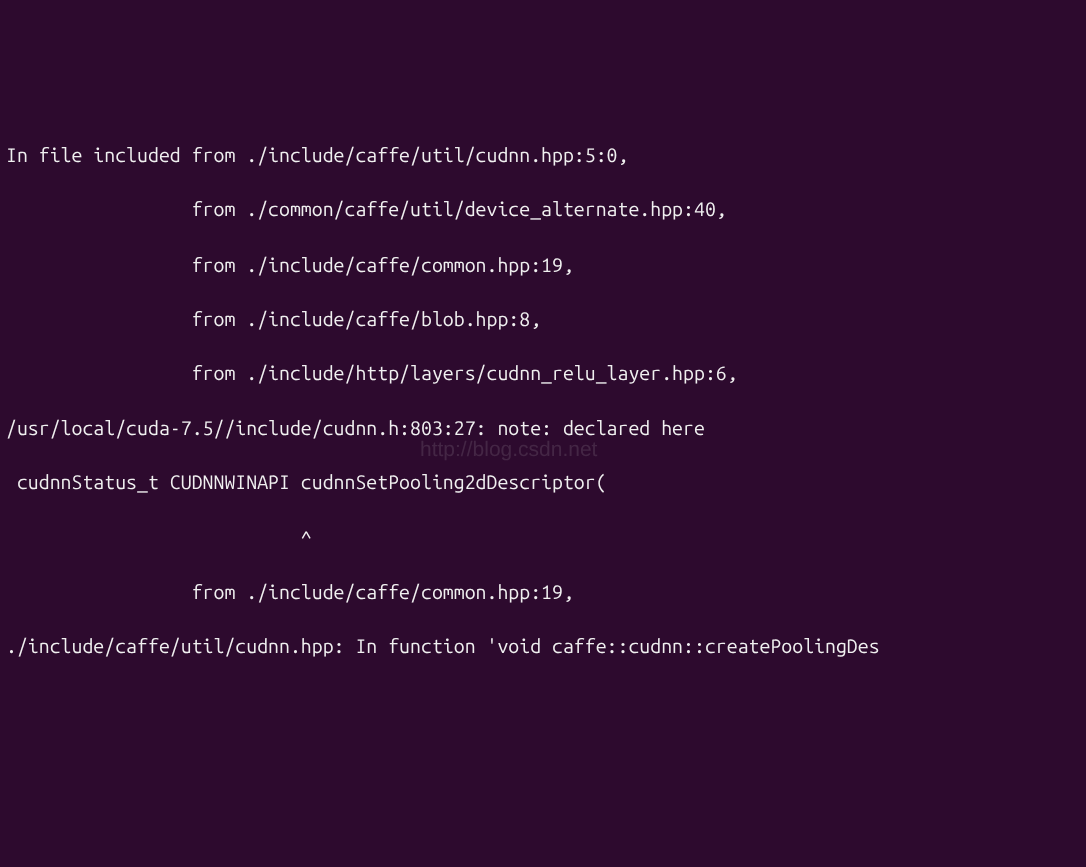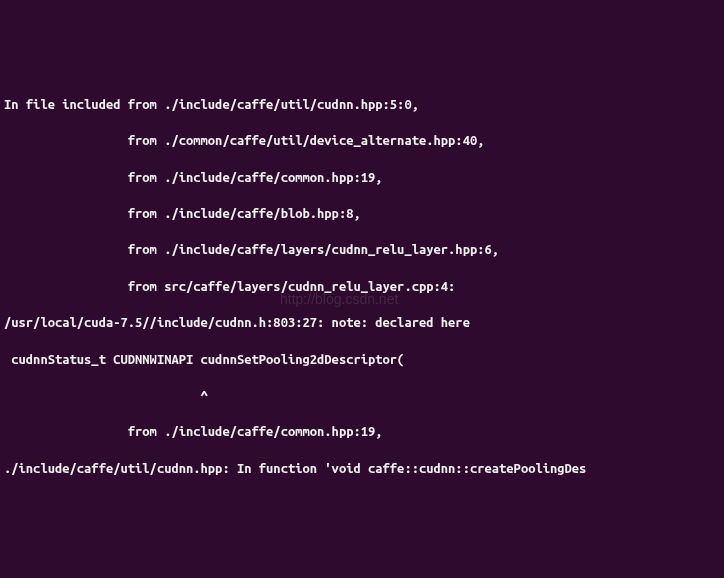--- a/index.html
+++ b/index.html
@@ -18,21 +18,20 @@
       height: 578px;
       overflow: hidden;
       white-space: pre;
     }
     .terminal {
       width: 100%;
       height: 100%;
     }
     .line {
       display: block;
-      font-weight: bold;
     }
     .watermark {
       position: absolute;
       top: 290px;
       left: 280px;
       color: rgba(200, 200, 200, 0.15);
       font-size: 14px;
       font-family: Liberation Sans, sans-serif;
       pointer-events: none;
     }
@@ -40,22 +39,21 @@
 </head>
 <body>
 
 
 
 <div class="terminal">
 <span class="line">In file included from ./include/caffe/util/cudnn.hpp:5:0,</span>
 <span class="line">                 from ./common/caffe/util/device_alternate.hpp:40,</span>
 <span class="line">                 from ./include/caffe/common.hpp:19,</span>
 <span class="line">                 from ./include/caffe/blob.hpp:8,</span>
-<span class="line">                 from ./include/caffe/layers/cudnn_relu_layer.hpp:6,</span>
-<span class="line">                 from src/caffe/layers/cudnn_relu_layer.cpp:4:</span>
+<span class="line">                 from ./include/http/layers/cudnn_relu_layer.hpp:6,</span>
 <span class="line">/usr/local/cuda-7.5//include/cudnn.h:803:27: note: declared here</span>
 <span class="line"> cudnnStatus_t CUDNNWINAPI cudnnSetPooling2dDescriptor(</span>
 <span class="line">                           ^</span>
 <span class="line">                 from ./include/caffe/common.hpp:19,</span>
 <span class="line">./include/caffe/util/cudnn.hpp: In function 'void caffe::cudnn::createPoolingDes</span>
 
 
 
 
 

